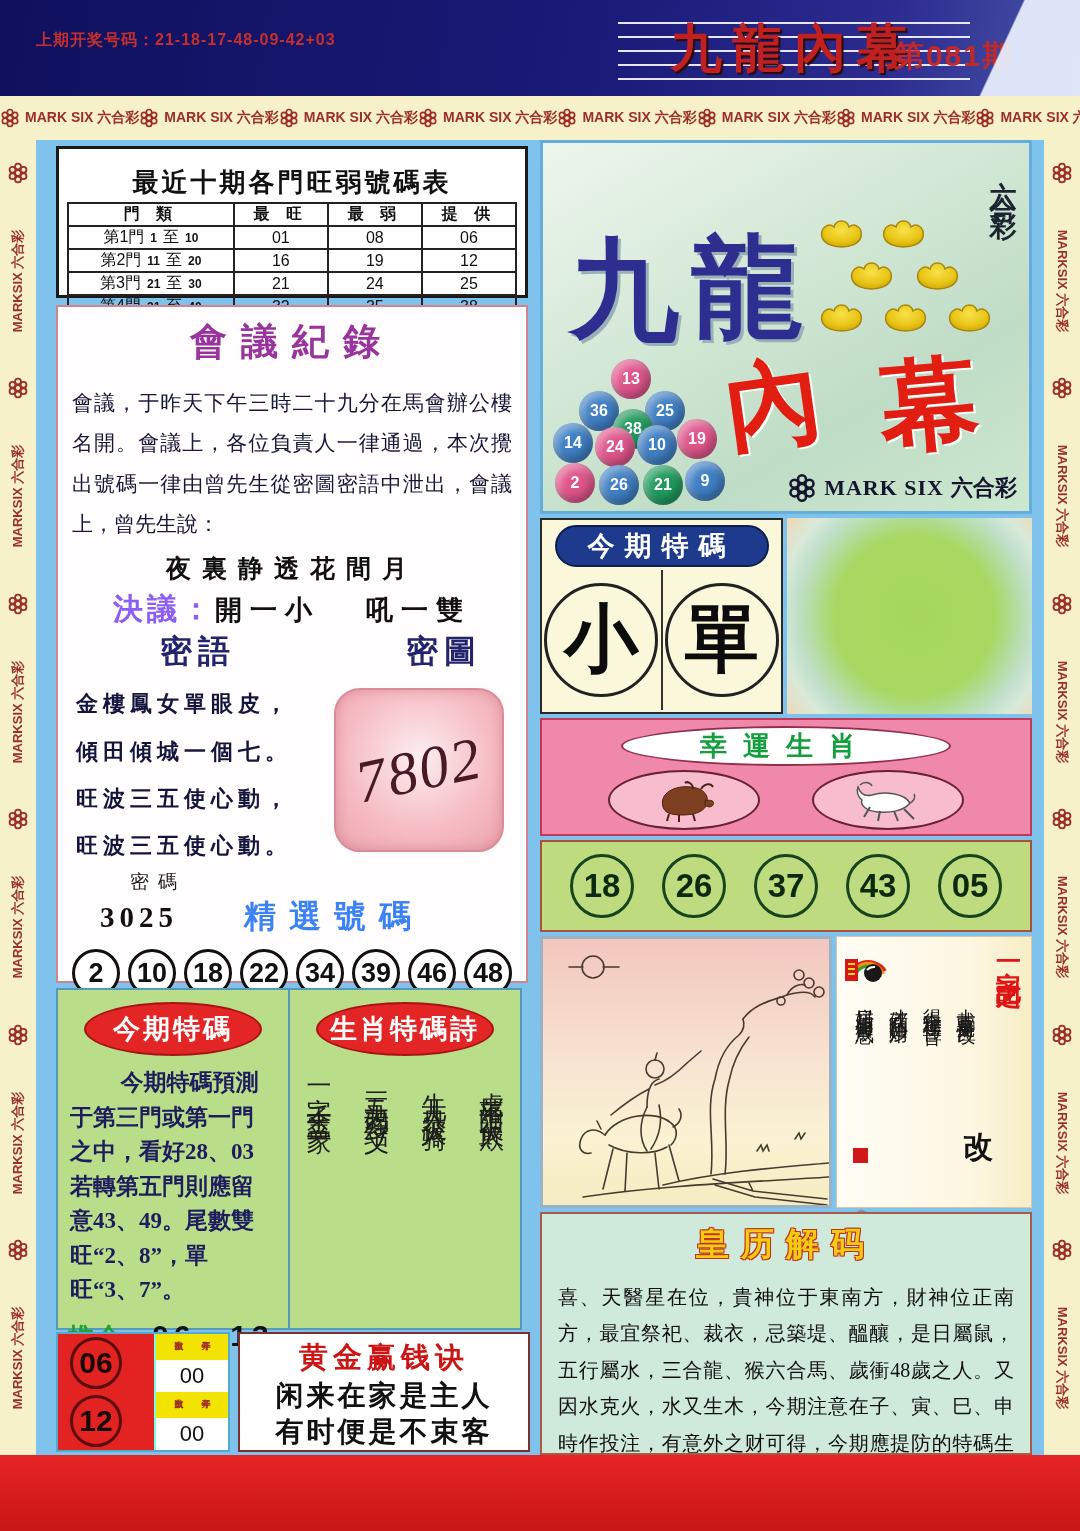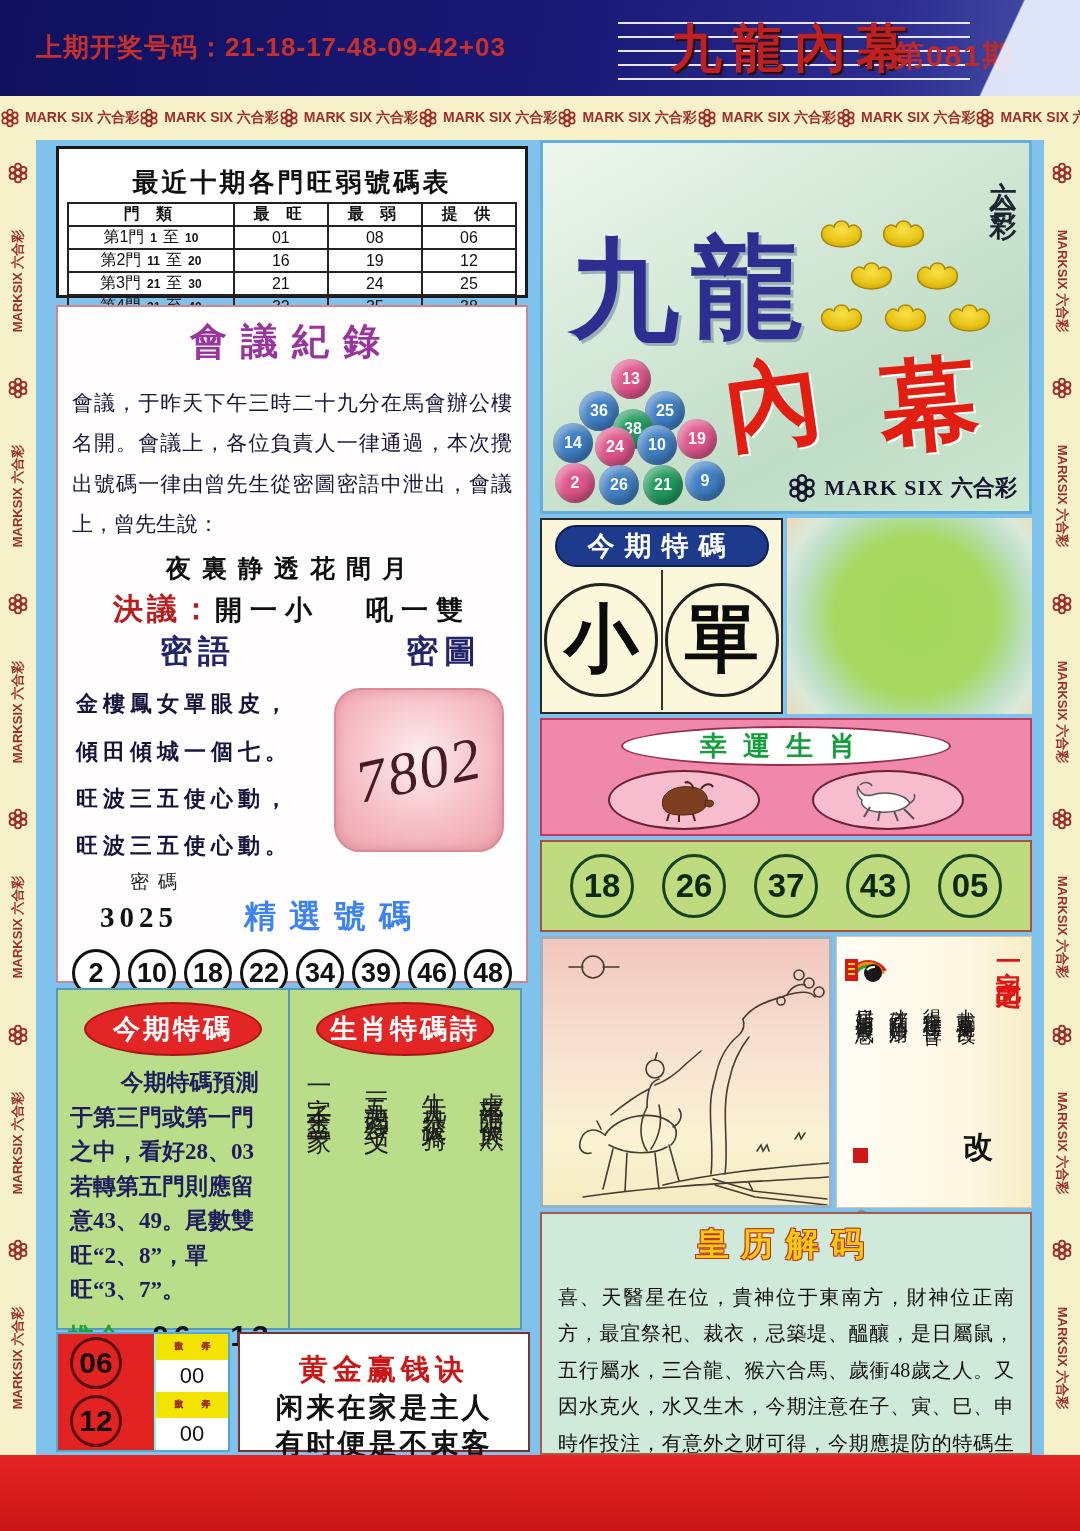--- a/index.html
+++ b/index.html
@@ -4,21 +4,21 @@
 <style>
   * { margin:0; padding:0; box-sizing:border-box; }
   body { background:#333; font-family:"Liberation Serif", serif; }
   #page { position:relative; width:1080px; height:1531px; background:#f6f1c8; overflow:hidden; margin:0 auto; }
 
   
   .header { position:absolute; left:0; top:0; width:1080px; height:96px;
     background:linear-gradient(100deg,#10105e 0%,#1a1a78 55%,#2c2c90 82%,#4a55a8 100%); }
   .header::after { content:""; position:absolute; right:0; top:0; width:150px; height:96px;
     background:linear-gradient(115deg,transparent 48%,rgba(235,242,255,.92) 49%); }
-  .prev-draw { position:absolute; left:36px; top:30px; color:#c5302c; font-size:26px; font-weight:bold;
+  .prev-draw { position:absolute; left:36px; top:30px; color:#c5302c; font-size:16px; font-weight:bold;
     font-family:"Liberation Sans",sans-serif; letter-spacing:1px; }
   .staff { position:absolute; left:618px; top:22px; width:352px; height:62px;
     background:repeating-linear-gradient(to bottom,#e6e6f2 0 2px, transparent 2px 14px); }
   .masthead-text { position:absolute; left:618px; top:14px; width:352px; text-align:center;
     font-size:52px; font-weight:bold; color:#c12020; letter-spacing:10px; text-shadow:2px 2px 1px #2a0a0a; }
   .issue { position:absolute; right:66px; top:36px; color:#c22828; font-size:30px; font-weight:bold;
     font-family:"Liberation Sans",sans-serif; letter-spacing:2px; }
 
   
   .strip-top { position:absolute; left:0; top:96px; width:1080px; height:44px; display:flex;
@@ -45,21 +45,21 @@
   .p-table th { font-weight:bold; letter-spacing:6px; }
   .gate-cell { display:flex; align-items:center; justify-content:center; gap:6px; }
   .gate-name { font-size:16px; } .gate-small { font-size:12px; font-weight:bold; }
 
   
   .p-minutes { left:56px; top:305px; width:472px; height:678px; background:#fffdfd; border:2px solid #d2848e; padding:8px 14px 0; }
   .m-title { text-align:center; color:#99339d; font-size:37px; font-weight:bold; letter-spacing:14px; margin:2px 0 16px; }
   .m-body { font-size:21px; line-height:1.92; text-align:justify; color:#181838; }
   .m-verse { text-align:center; font-size:25px; font-weight:bold; letter-spacing:11px; margin-top:8px; color:#101010; }
   .m-res { display:flex; justify-content:center; align-items:baseline; margin-top:4px; font-weight:bold; }
-  .m-res-label { color:#b91c1c; font-size:30px; letter-spacing:4px; }
+  .m-res-label { color:#8b5cf6; font-size:30px; letter-spacing:4px; }
   .m-res-a, .m-res-b { font-size:27px; letter-spacing:8px; color:#101010; }
   .m-res-b { margin-left:46px; }
   .m-secret-row { display:flex; justify-content:space-between; padding:0 30px 0 88px; color:#23246e;
     font-size:32px; font-weight:bold; letter-spacing:6px; }
   .m-mid { display:flex; margin-top:6px; }
   .m-poem { flex:1; font-size:22px; font-weight:bold; color:#14143c; line-height:2.15; letter-spacing:5px; padding-left:4px; }
   .m-hand { width:170px; height:164px; border-radius:26px; margin:8px 8px 0 0;
     background:radial-gradient(circle at 50% 42%, #fceef0 0%, #f6bcc4 58%, #eda4ae 100%);
     border:2px solid #d98b97; box-shadow:inset 0 0 12px rgba(160,40,60,.25);
     display:flex; align-items:center; justify-content:center; }
@@ -92,21 +92,21 @@
   .hc-row { flex:1; display:flex; align-items:center; }
   .hc-circle { width:52px; height:52px; border:3px solid #5a0e0e; border-radius:50%; margin-left:12px;
     display:flex; align-items:center; justify-content:center; font-size:30px; font-weight:bold; color:#160808;
     font-family:"Liberation Sans",sans-serif; }
   .hc-cells { margin-left:auto; width:74px; height:100%; display:flex; flex-direction:column; border-left:2px solid #7fd; }
   .hc-head { height:26px; background:#f2e400; display:flex; flex-direction:row-reverse; justify-content:space-evenly; }
   .hc-head span { writing-mode:vertical-rl; font-size:9px; color:#a03424; font-weight:bold; line-height:1; }
   .hc-val { flex:1; background:#fff; display:flex; align-items:center; justify-content:center; font-size:22px;
     color:#111; font-family:"Liberation Sans",sans-serif; }
   .p-golden { left:238px; top:1332px; width:292px; height:120px; background:#fff; border:2px solid #7a3030; }
-  .g-title { text-align:center; color:#cc1616; font-size:29px; font-weight:bold; letter-spacing:5px; margin-top:16px; }
+  .g-title { text-align:center; color:#cc1616; font-size:29px; font-weight:bold; letter-spacing:5px; margin-top:4px; }
   .g-line { text-align:center; font-size:28px; font-weight:bold; color:#111; line-height:1.3; letter-spacing:3px; }
 
   
   .p-logo { left:540px; top:140px; width:492px; height:374px; border:3px solid #64aede;
     background:linear-gradient(150deg,#eef6ee 0%,#d3e8d6 40%,#bfdcc6 70%,#cde8d0 100%); }
   .logo-ch { position:absolute; font-weight:bold; }
   .logo-nine    { left:26px;  top:74px;  font-size:110px; color:#2e2e90; text-shadow:3px 3px 0 #9ab0b8; }
   .logo-dragon  { left:148px; top:70px;  font-size:112px; color:#2e2e90; text-shadow:3px 3px 0 #9ab0b8; }
   .logo-inner   { left:182px; top:198px; font-size:96px;  color:#e21d12; transform:rotate(-8deg); text-shadow:2px 2px 0 #fff; }
   .logo-curtain { left:336px; top:196px; font-size:100px; color:#e21d12; transform:rotate(-5deg); text-shadow:2px 2px 0 #fff; }

